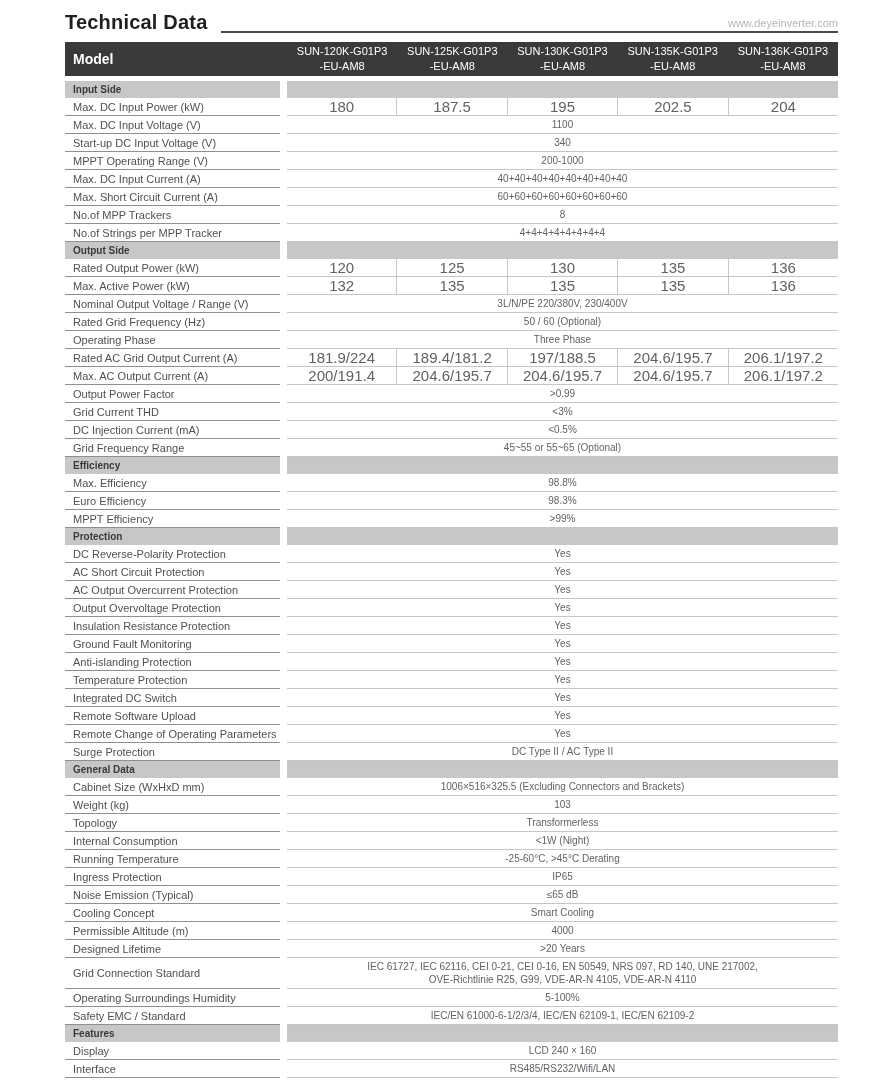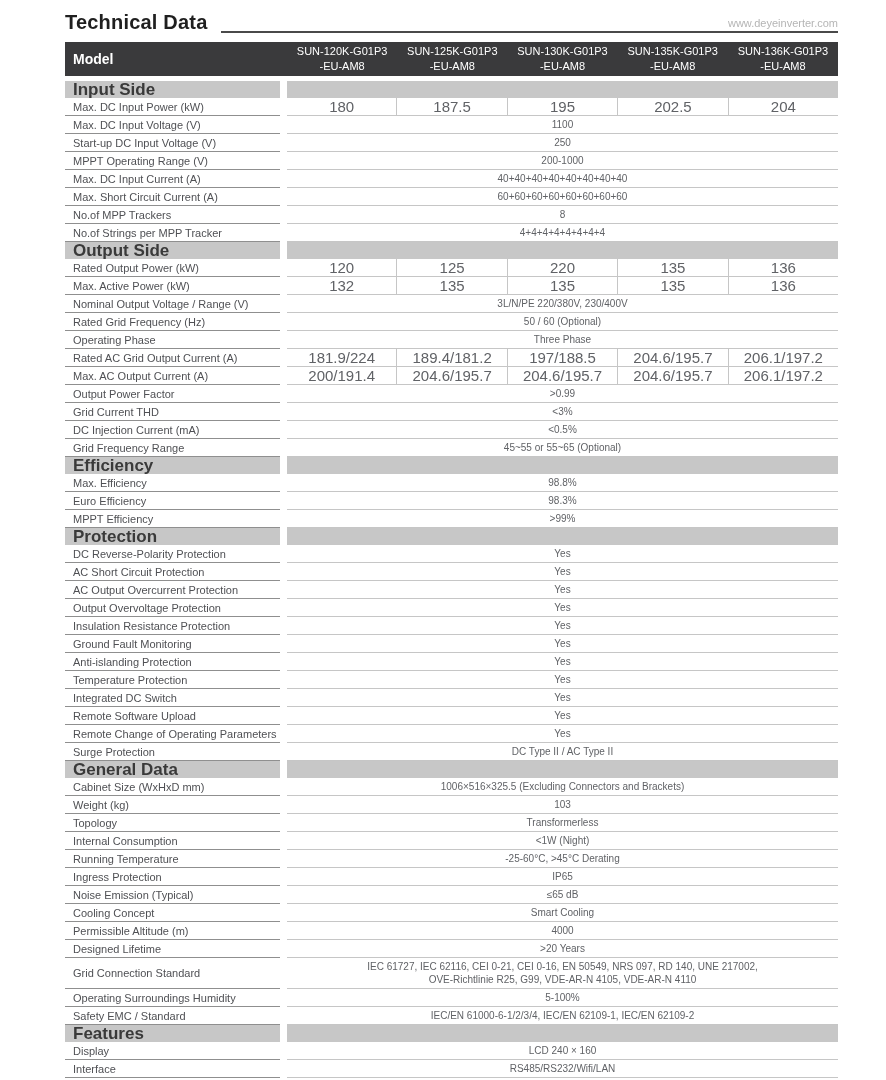--- a/index.html
+++ b/index.html
@@ -40,21 +40,21 @@
     flex: 1; display: flex; flex-direction: column;
     justify-content: center; align-items: center;
     font-size: 11px; line-height: 1.35; text-align: center;
   }
 
   
   .section-row { display: flex; height: 17px; }
   .section-label {
     width: 215px; background: var(--section_bg, #c7c7c7);
     display: flex; align-items: center; padding-left: 8px;
-    font-size: 17px; font-weight: bold; color: #3a3a3a;
+    font-size: 10px; font-weight: bold; color: #3a3a3a;
   }
   .section-gap { width: 7px; background: #fff; }
   .section-values { flex: 1; background: var(--section_bg, #c7c7c7); }
 
   
   .spec-row { display: flex; height: 18px; }
   .spec-row.tall { height: 31px; }
   .row-label {
     width: 215px; display: flex; align-items: center;
     padding-left: 8px; font-size: 11px; color: #4f5054;
@@ -136,21 +136,21 @@
             <div class="row-label">Max. DC Input Voltage (V)</div>
             <div class="row-gap"></div>
             <div class="row-values">
               <div class="value-span">1100</div>
             </div>
           </div>
           <div class="spec-row">
             <div class="row-label">Start-up DC Input Voltage (V)</div>
             <div class="row-gap"></div>
             <div class="row-values">
-              <div class="value-span">250</div>
+              <div class="value-span">340</div>
             </div>
           </div>
           <div class="spec-row">
             <div class="row-label">MPPT Operating Range (V)</div>
             <div class="row-gap"></div>
             <div class="row-values">
               <div class="value-span">200-1000</div>
             </div>
           </div>
           <div class="spec-row">
@@ -185,21 +185,21 @@
             <div class="section-label">Output Side</div>
             <div class="section-gap"></div>
             <div class="section-values"></div>
           </div>
           <div class="spec-row">
             <div class="row-label">Rated Output Power (kW)</div>
             <div class="row-gap"></div>
             <div class="row-values">
               <div class="value-cell">120</div>
               <div class="value-cell">125</div>
-              <div class="value-cell">220</div>
+              <div class="value-cell">130</div>
               <div class="value-cell">135</div>
               <div class="value-cell">136</div>
             </div>
           </div>
           <div class="spec-row">
             <div class="row-label">Max. Active Power (kW)</div>
             <div class="row-gap"></div>
             <div class="row-values">
               <div class="value-cell">132</div>
               <div class="value-cell">135</div>

